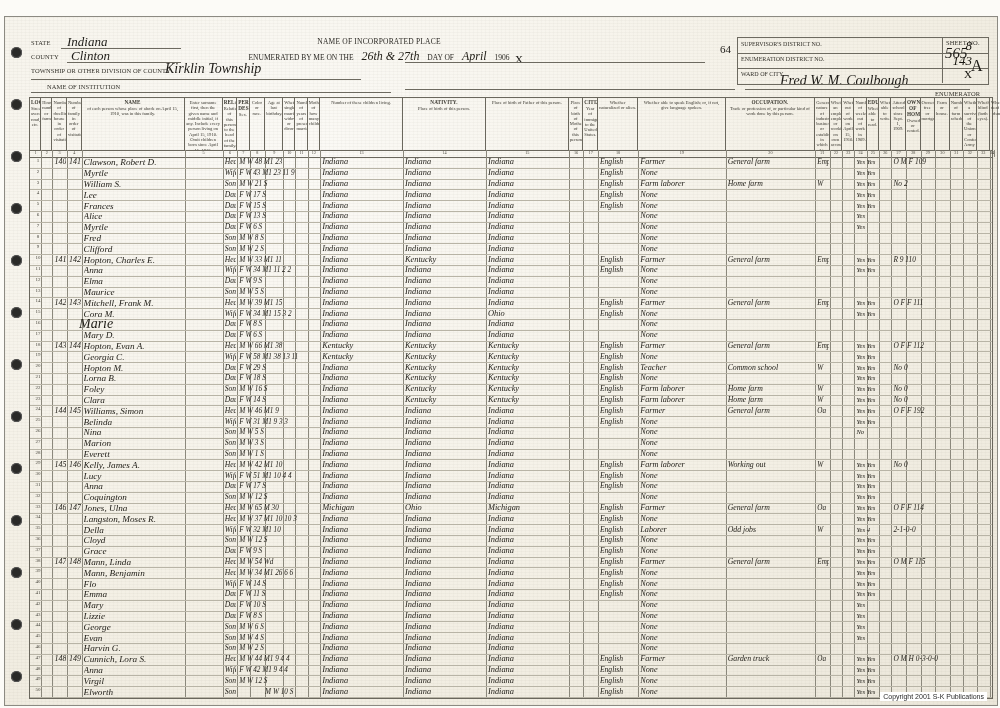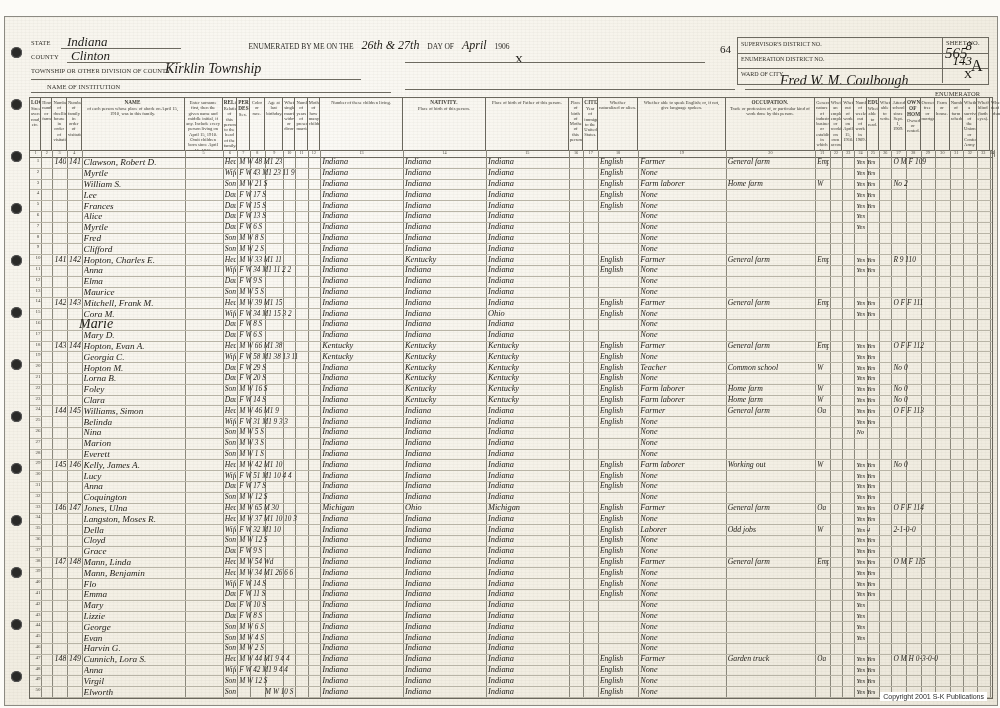--- a/index.html
+++ b/index.html
@@ -85,20 +85,21 @@
         <div class="hole" style="top: 312px;"></div>
         <div class="hole" style="top: 364px;"></div>
         <div class="hole" style="top: 416px;"></div>
         <div class="hole" style="top: 468px;"></div>
         <div class="hole" style="top: 520px;"></div>
         <div class="hole" style="top: 572px;"></div>
         <div class="hole" style="top: 624px;"></div>
       </div>
 
     <div class="hdr">
+      <div class="l3">NAME OF INCORPORATED PLACE</div>
       <div class="l5">
         <span>ENUMERATED BY ME ON THE</span>
         <span class="stamp" style="position:relative;font-style:italic;font-size:12px;padding:0 6px">26th &amp; 27th</span>
         <span>DAY OF</span>
         <span class="stamp" style="position:relative;font-style:italic;font-size:12px;padding:0 6px">April</span>
         <span>1906</span>
       </div>
     </div>
 
     <div class="lbl" style="left:26px;top:22px">STATE</div>
@@ -486,21 +487,21 @@
           <div class="cell" style="left: 569.935px; width: 37.3267px; top: 205.6px; font-size: 7.6px; line-height: 10.8px;">English</div>
           <div class="cell" style="left: 610.261px; width: 84.3746px; top: 205.6px; font-size: 8.2px; line-height: 10.8px;">Teacher</div>
           <div class="cell" style="left: 697.636px; width: 86.6149px; top: 205.6px; font-size: 7.8px; line-height: 10.8px;">Common school</div>
           <div class="cell" style="left: 787.251px; width: 11.5624px; top: 205.6px; font-size: 7.2px; line-height: 10.8px;">W</div>
           <div class="cell" style="left: 826.457px; width: 33.9662px; top: 205.6px; font-size: 6.6px; line-height: 10.8px;">Yes Yes</div>
           <div class="cell" style="left: 863.424px; width: 95.5764px; top: 205.6px; font-size: 7.4px; line-height: 10.8px;">No 0</div>
           <div class="hline" style="top: 226.8px;"></div>
           <div class="rowno" style="top: 217px;">21</div>
           <div class="cell" style="left: 53.5286px; width: 138.144px; top: 216.4px; font-size: 9.2px; line-height: 10.8px;">Lorna B.</div>
           <div class="cell" style="left: 194.672px; width: 11.5624px; top: 216.4px; font-size: 7.6px; line-height: 10.8px;">Daughter</div>
-          <div class="cell" style="left: 209.235px; width: 79.8938px; top: 216.4px; font-size: 7.2px; line-height: 10.8px;">F W 20 S</div>
+          <div class="cell" style="left: 209.235px; width: 79.8938px; top: 216.4px; font-size: 7.2px; line-height: 10.8px;">F W 18 S</div>
           <div class="cell" style="left: 292.128px; width: 79.8938px; top: 216.4px; font-size: 8.4px; line-height: 10.8px;">Indiana</div>
           <div class="cell" style="left: 375.022px; width: 79.8938px; top: 216.4px; font-size: 8.4px; line-height: 10.8px;">Kentucky</div>
           <div class="cell" style="left: 457.916px; width: 79.8938px; top: 216.4px; font-size: 8.4px; line-height: 10.8px;">Kentucky</div>
           <div class="cell" style="left: 569.935px; width: 37.3267px; top: 216.4px; font-size: 7.6px; line-height: 10.8px;">English</div>
           <div class="cell" style="left: 610.261px; width: 84.3746px; top: 216.4px; font-size: 8.2px; line-height: 10.8px;">None</div>
           <div class="cell" style="left: 826.457px; width: 33.9662px; top: 216.4px; font-size: 6.6px; line-height: 10.8px;">Yes Yes</div>
           <div class="hline" style="top: 237.6px;"></div>
           <div class="rowno" style="top: 227.8px;">22</div>
           <div class="cell" style="left: 53.5286px; width: 138.144px; top: 227.2px; font-size: 9.2px; line-height: 10.8px;">Foley</div>
           <div class="cell" style="left: 194.672px; width: 11.5624px; top: 227.2px; font-size: 7.6px; line-height: 10.8px;">Son</div>
@@ -536,21 +537,21 @@
           <div class="cell" style="left: 194.672px; width: 11.5624px; top: 248.8px; font-size: 7.6px; line-height: 10.8px;">Head</div>
           <div class="cell" style="left: 209.235px; width: 79.8938px; top: 248.8px; font-size: 7.2px; line-height: 10.8px;">M W 46 M1 9</div>
           <div class="cell" style="left: 292.128px; width: 79.8938px; top: 248.8px; font-size: 8.4px; line-height: 10.8px;">Indiana</div>
           <div class="cell" style="left: 375.022px; width: 79.8938px; top: 248.8px; font-size: 8.4px; line-height: 10.8px;">Indiana</div>
           <div class="cell" style="left: 457.916px; width: 79.8938px; top: 248.8px; font-size: 8.4px; line-height: 10.8px;">Indiana</div>
           <div class="cell" style="left: 569.935px; width: 37.3267px; top: 248.8px; font-size: 7.6px; line-height: 10.8px;">English</div>
           <div class="cell" style="left: 610.261px; width: 84.3746px; top: 248.8px; font-size: 8.2px; line-height: 10.8px;">Farmer</div>
           <div class="cell" style="left: 697.636px; width: 86.6149px; top: 248.8px; font-size: 7.8px; line-height: 10.8px;">General farm</div>
           <div class="cell" style="left: 787.251px; width: 11.5624px; top: 248.8px; font-size: 7.2px; line-height: 10.8px;">Oa</div>
           <div class="cell" style="left: 826.457px; width: 33.9662px; top: 248.8px; font-size: 6.6px; line-height: 10.8px;">Yes Yes</div>
-          <div class="cell" style="left: 863.424px; width: 95.5764px; top: 248.8px; font-size: 7.4px; line-height: 10.8px;">O F F 113</div>
+          <div class="cell" style="left: 863.424px; width: 95.5764px; top: 248.8px; font-size: 7.4px; line-height: 10.8px;">O F F 192</div>
           <div class="hline" style="top: 270px;"></div>
           <div class="rowno" style="top: 260.2px;">25</div>
           <div class="cell" style="left: 53.5286px; width: 138.144px; top: 259.6px; font-size: 9.2px; line-height: 10.8px;">Belinda</div>
           <div class="cell" style="left: 194.672px; width: 11.5624px; top: 259.6px; font-size: 7.6px; line-height: 10.8px;">Wife</div>
           <div class="cell" style="left: 209.235px; width: 79.8938px; top: 259.6px; font-size: 7.2px; line-height: 10.8px;">F W 31 M1 9 3 3</div>
           <div class="cell" style="left: 292.128px; width: 79.8938px; top: 259.6px; font-size: 8.4px; line-height: 10.8px;">Indiana</div>
           <div class="cell" style="left: 375.022px; width: 79.8938px; top: 259.6px; font-size: 8.4px; line-height: 10.8px;">Indiana</div>
           <div class="cell" style="left: 457.916px; width: 79.8938px; top: 259.6px; font-size: 8.4px; line-height: 10.8px;">Indiana</div>
           <div class="cell" style="left: 569.935px; width: 37.3267px; top: 259.6px; font-size: 7.6px; line-height: 10.8px;">English</div>
           <div class="cell" style="left: 610.261px; width: 84.3746px; top: 259.6px; font-size: 8.2px; line-height: 10.8px;">None</div>

